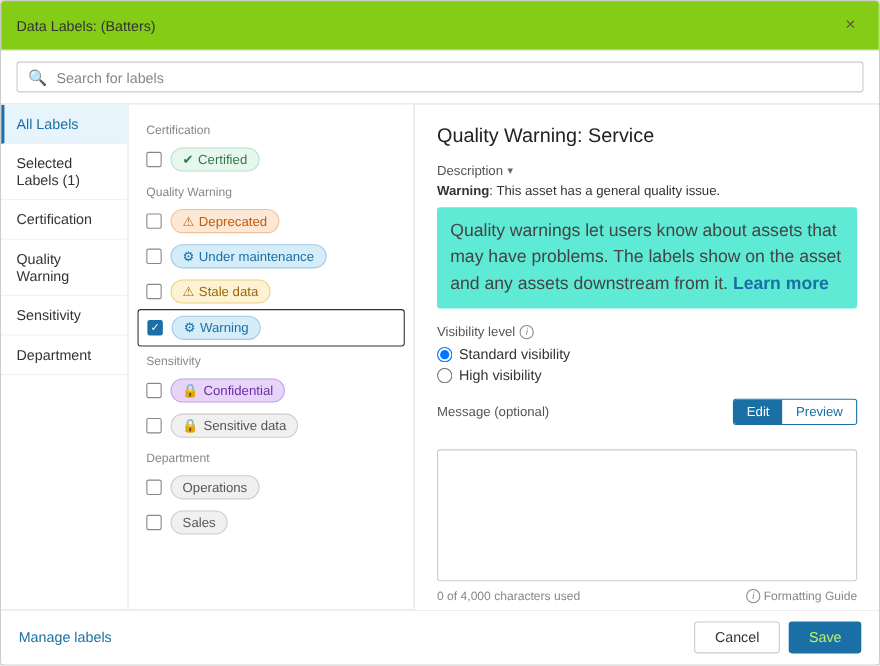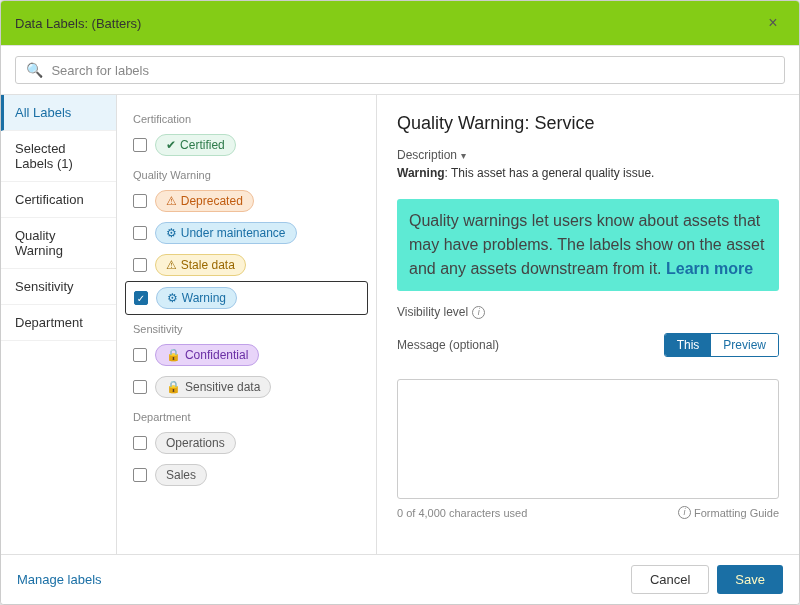--- a/index.html
+++ b/index.html
@@ -29,21 +29,21 @@
     .badge-maintenance { background: #d4edf9; color: #1a6fa5; border: 1px solid #a0c8e8; }
     .badge-stale { background: #fdf3d4; color: #9a6800; border: 1px solid #e8d080; }
     .badge-warning { background: #d4edf9; color: #1a6fa5; border: 1px solid #a0c8e8; }
     .badge-confid { background: #e8d4f9; color: #6a2fa5; border: 1px solid #c0a0e8; }
     .badge-sensitive { background: #f0f0f0; color: #555; border: 1px solid #ccc; }
     .badge-dept { background: #f0f0f0; color: #555; border: 1px solid #ccc; }
     .detail-pane { flex: 1; padding: 18px 20px; overflow-y: auto; background: #fff; }
     .detail-title { font-size: 18px; font-weight: 400; color: #222; margin-bottom: 14px; }
     .detail-section { margin-bottom: 12px; }
     .detail-section-header { font-size: 12px; color: #555; display: flex; align-items: center; gap: 4px; margin-bottom: 4px; cursor: pointer; }
-    .detail-warning { font-size: 12px; color: #333; margin-bottom: 19px; }
+    .detail-warning { font-size: 12px; color: #333; margin-bottom: 8px; }
     .detail-warning strong { font-weight: 600; }
     .info-box { background: #5eead4; border-radius: 3px; padding: 10px 12px; font-size: 16px; color: #444; line-height: 1.5; margin-bottom: 14px; }
     .info-box a { color: #1a6fa5; text-decoration: none; font-weight: 600; }
     .visibility-section { margin-bottom: 14px; }
     .visibility-label { font-size: 12px; color: #555; display: flex; align-items: center; gap: 4px; margin-bottom: 6px; }
     .radio-group { display: flex; flex-direction: column; gap: 4px; }
     .radio-row { display: flex; align-items: center; gap: 6px; font-size: 13px; color: #333; cursor: pointer; }
     .radio-input { width: 14px; height: 14px; cursor: pointer; }
     .message-section { margin-bottom: 8px; }
     .message-header { display: flex; align-items: center; justify-content: space-between; margin-bottom: 22px; }
@@ -51,21 +51,21 @@
     .tab-group { display: flex; border-radius: 3px; overflow: hidden; border: 1px solid #1a6fa5; }
     .tab-btn { padding: 4px 12px; font-size: 12px; cursor: pointer; border: none; background: #fff; color: #1a6fa5; }
     .tab-btn.active { background: #1a6fa5; color: #fff; }
     .message-textarea { width: 100%; height: 120px; border: 1px solid #ccc; border-radius: 3px; padding: 8px; font-size: 12px; resize: none; outline: none; color: #333; }
     .message-footer { display: flex; justify-content: space-between; align-items: center; font-size: 11px; color: #888; margin-top: 4px; }
     .formatting-link { color: #888; text-decoration: none; display: flex; align-items: center; gap: 3px; }
     .dialog-footer { display: flex; align-items: center; justify-content: space-between; padding: 10px 16px; border-top: 1px solid #e0e0e0; background: #fff; flex-shrink: 0; }
     .manage-labels-link { color: #1a6fa5; font-size: 13px; text-decoration: none; cursor: pointer; }
     .footer-btns { display: flex; gap: 8px; }
     .btn-cancel { padding: 6px 18px; border: 1px solid #ccc; background: #fff; border-radius: 3px; font-size: 13px; cursor: pointer; color: #333; }
-    .btn-save { padding: 6px 18px; border: none; background: #1a6fa5; color: #fef9c3; border-radius: 3px; font-size: 13px; cursor: pointer; }
+    .btn-save { padding: 6px 18px; border: none; background: #1a6fa5; color: #bef264; border-radius: 3px; font-size: 13px; cursor: pointer; }
     .info-circle { display: inline-block; width: 13px; height: 13px; border: 1px solid #888; border-radius: 50%; font-size: 9px; text-align: center; line-height: 11px; color: #888; font-style: italic; }
     .chevron-down { font-size: 10px; color: #666; }
   </style>
 </head>
 <body>
 
 <div class="dialog">
 
   <div class="dialog-header">
     <span class="dialog-title">Data Labels: (Batters)</span>
@@ -151,27 +151,37 @@
         <div class="info-box">
           <span>Quality warnings let users know about assets that may have problems. The labels show on the asset and any assets downstream from it.</span> <a href="#">Learn more</a>
         </div>
       </div>
 
       <div class="visibility-section">
         <div class="visibility-label">
           <span>Visibility level</span>
           <span class="info-circle">i</span>
         </div>
+        <div class="radio-group">
+          <label class="radio-row">
+            <input type="radio" name="visibility" class="radio-input" checked="" style="">
+            <span>Standard visibility</span>
+          </label>
+          <label class="radio-row">
+            <input type="radio" name="visibility" class="radio-input" style="">
+            <span>High visibility</span>
+          </label>
+        </div>
       </div>
 
       <div class="message-section">
         <div class="message-header">
           <span class="message-label">Message (optional)</span>
           <div class="tab-group">
-            <button class="tab-btn active">This</button>
+            <button class="tab-btn active">Edit</button>
             <button class="tab-btn">Preview</button>
           </div>
         </div>
         <textarea class="message-textarea" style=""></textarea>
         <div class="message-footer">
           <span>0 of 4,000 characters used</span>
           <a href="#" class="formatting-link">
             <span class="info-circle">i</span>
             <span>Formatting Guide</span>
           </a>

